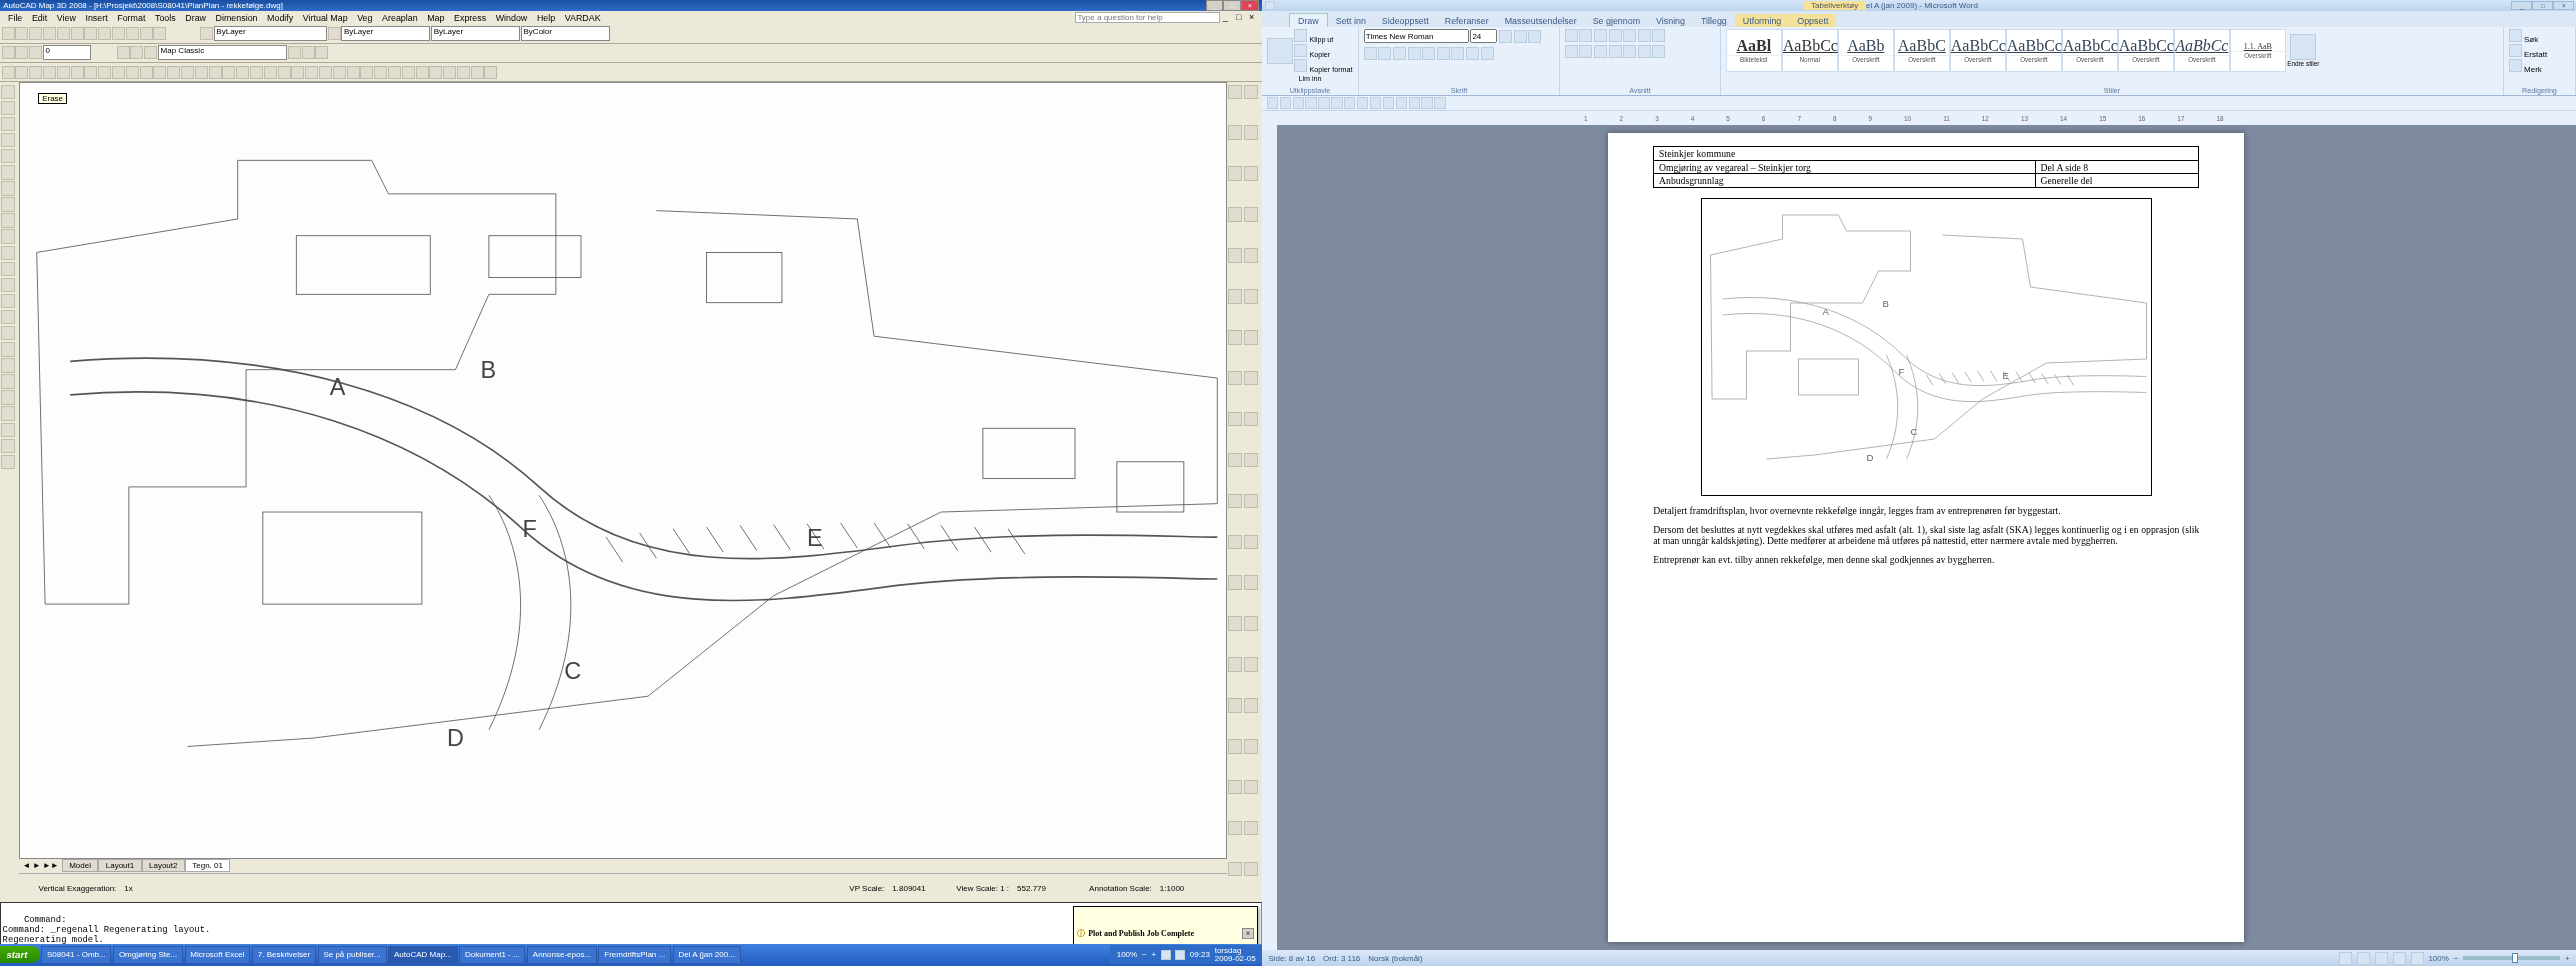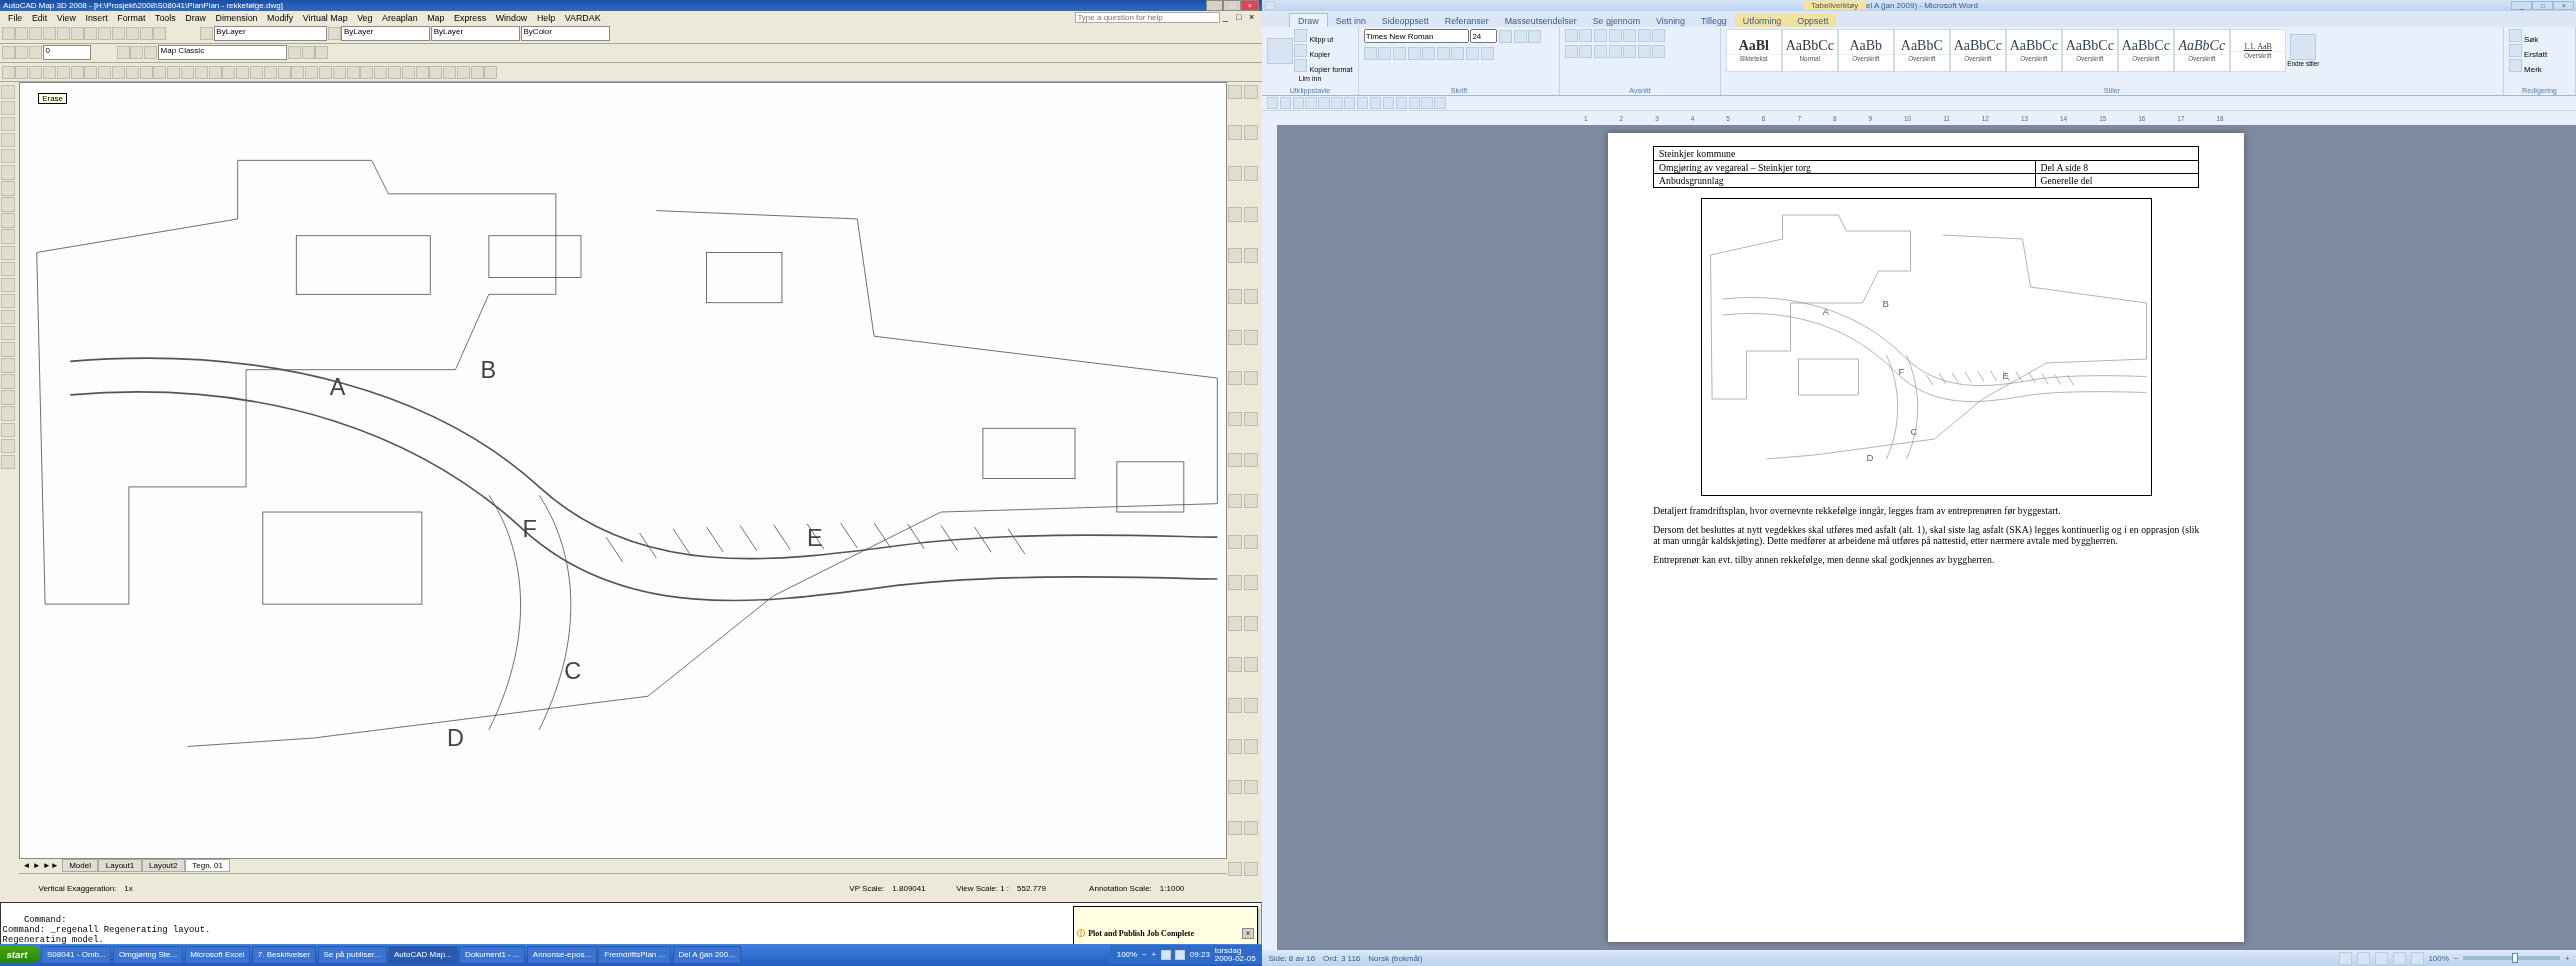--- a/index.html
+++ b/index.html
@@ -46,21 +46,21 @@
 .word-ribbon-tabs .rtab { padding: 1.6px 8px; color: #3b5a87; }
 .word-ribbon-tabs .rtab.active { background: #e8f0fb; border: 0.8px solid #9cb; border-bottom: none; }
 .word-ribbon { height: 69px; background: #e8f0fb; border-bottom: 0.8px solid #a0b8d8; display: flex; font-size: 8px; position: relative; }
 .rgroup { border-right: 0.8px solid #c3d5ea; padding: 1.6px 4.8px; display: flex; flex-direction: column; position: relative; }
 .rgroup .lbl { position: absolute; bottom: 0.8px; left: 0; right: 0; text-align: center; font-size: 7.2px; color: #5a7aa5; }
 .rgroup .row { display: flex; align-items: center; gap: 1.6px; }
 .rico { width: 13px; height: 13px; background: #d7e4f3; border: 0.8px solid #bcd; display: inline-block; }
 .rico.big { width: 26px; height: 26px; }
 .styles-gal { display: flex; gap: 0; }
 .style-box { width: 56px; height: 43px; border: 0.8px solid #cde; background: #fff; text-align: center; font-size: 7.2px; display: flex; flex-direction: column; justify-content: center; }
-.style-box .samp { font-family: Times, serif; font-size: 14px; color: #333; }
+.style-box .samp { font-family: Times, serif; font-size: 16px; color: #333; text-decoration: underline; }
 .style-box .nm { font-size: 6.4px; color: #555; border-top: 0.8px solid #eee; }
 .word-qat2 { height: 14.5px; background: #e8f0fb; border-bottom: 0.8px solid #c3d5ea; display: flex; align-items: center; gap: 1.6px; padding-left: 4.8px; }
 .word-qat2 .ico { width: 11.3px; height: 11.3px; background: #d7e4f3; border: 0.8px solid #bcd; }
 .word-ruler-v { width: 14.5px; background: #e8f0fb; }
 .word-ruler-h { height: 14.5px; background: #e8f0fb; font-size: 6.4px; color: #666; display: flex; align-items: center; padding-left: 322px; gap: 32px; }
 .word-doc-area { flex: 1; display: flex; background: #7e8aa0; overflow: auto; }
 .word-page { width: 636px; margin: 8px auto; background: #fff; box-shadow: 0 0 6.4px rgba(0,0,0,.4); padding: 13px 45px; min-height: 805px; font-family: "Times New Roman", serif; font-size: 10.5px; color: #000; }
 .hdr-table { width: 100%; border-collapse: collapse; font-size: 9.7px; }
 .hdr-table td { border: 0.8px solid #000; padding: 0.8px 4.8px; }
 .plan-img { width: 451px; height: 298px; border: 0.8px solid #000; margin: 9.7px auto; }

